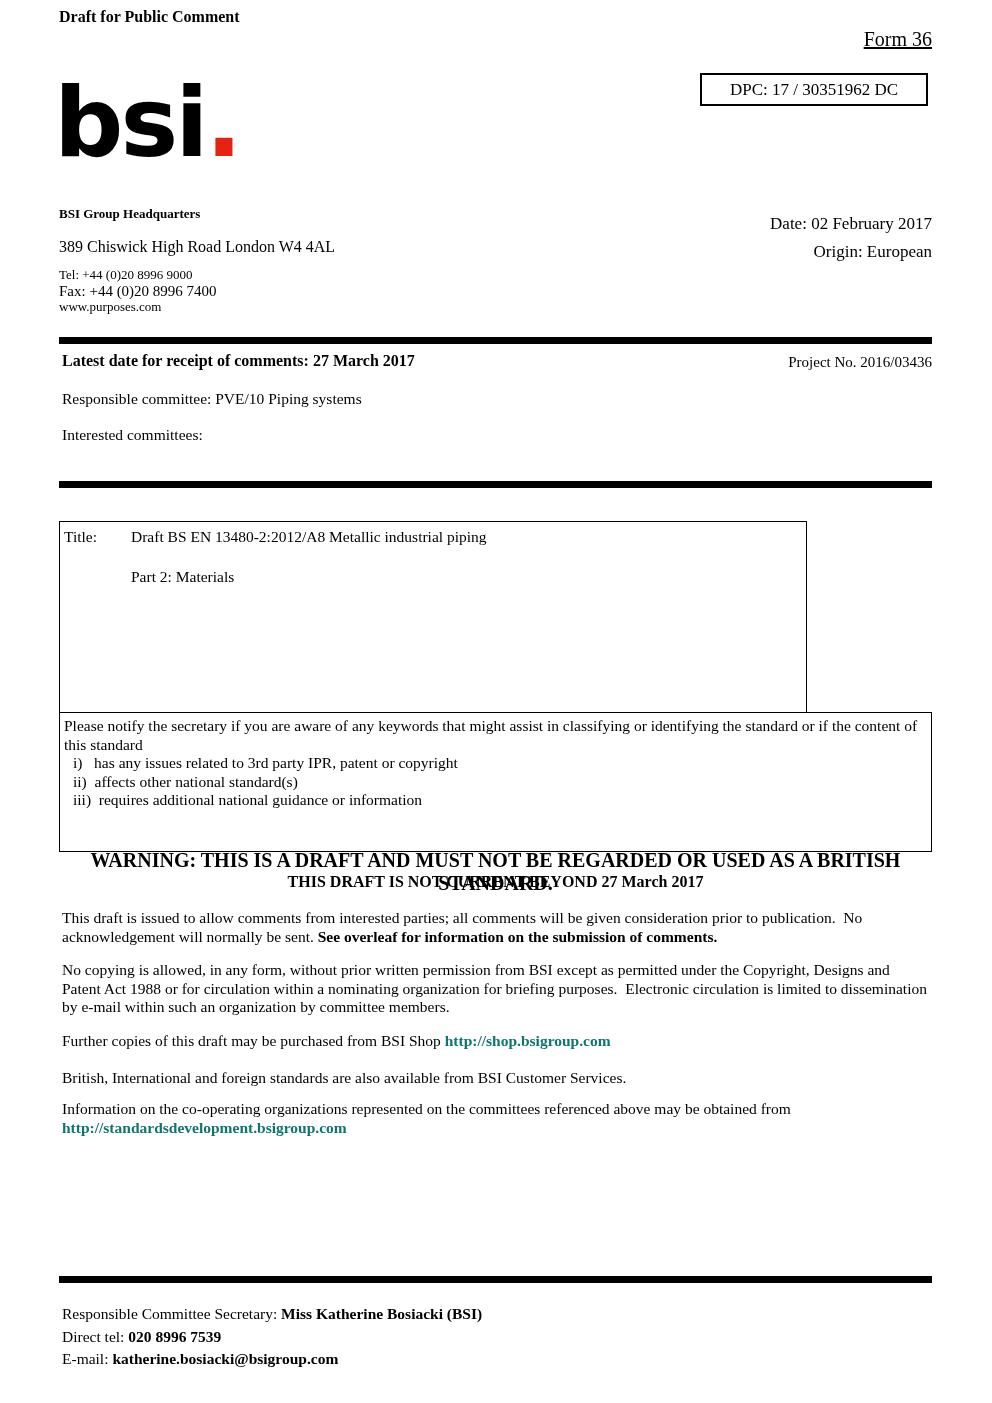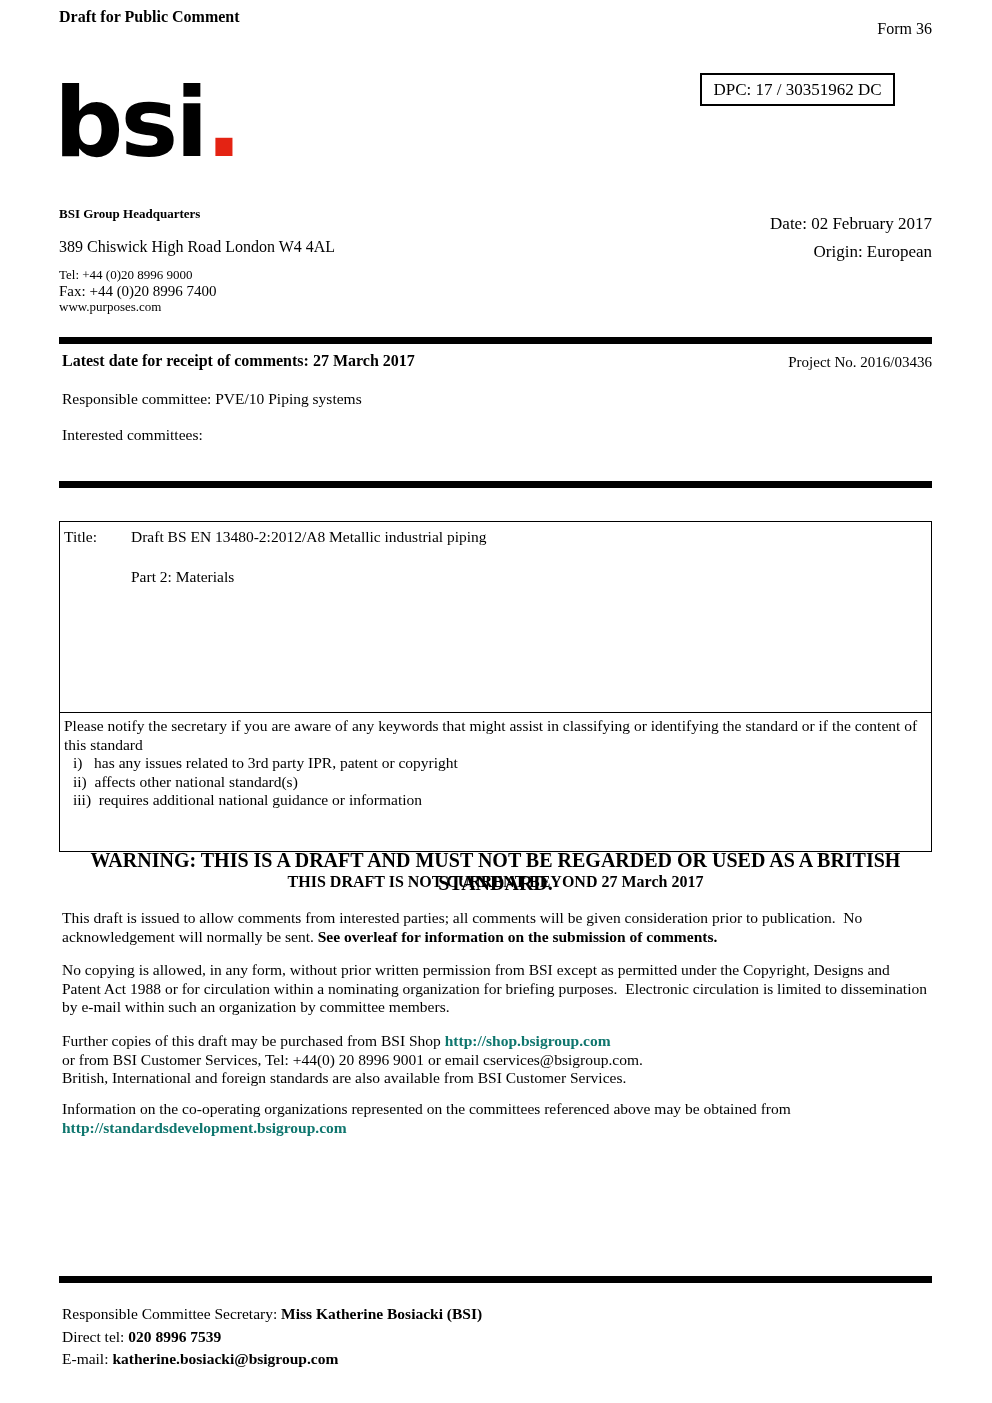--- a/index.html
+++ b/index.html
@@ -8,23 +8,23 @@
     width: 992px; height: 1403px;
     position: relative;
     font-family: "Liberation Serif", serif;
     color: #000;
     overflow: hidden;
   }
   .abs { position: absolute; }
 
   
   .draft-label { left: 59px; top: 8px; font-size: 16px; font-weight: bold; }
-  .form-label  { right: 60px; top: 20px; font-size: 16px; }
+  .form-label  { right: 60px; top: 28px; font-size: 20px; text-decoration: underline; }
   .dpc-box {
-    left: 700px; top: 73px; width: 195px; height: 33px;
+    left: 700px; top: 73px; width: 228px; height: 33px;
     border: 2px solid #000; text-align: center;
     font-size: 17px; line-height: 29px;
   }
 
   
   .logo {
     left: 54px; top: 66px;
     font-family: "DejaVu Sans", sans-serif;
     font-weight: bold; font-size: 97px; line-height: 1.18;
     letter-spacing: -3px; color: #000;
@@ -49,21 +49,21 @@
   .bar-bottom { top: 1276px; }
 
   
   .latest-date { left: 62px; top: 352px; font-size: 16px; font-weight: bold; }
   .project-no  { right: 60px; top: 354px; font-size: 15px; }
   .responsible { left: 62px; top: 390px; font-size: 15.5px; }
   .interested  { left: 62px; top: 426px; font-size: 15.5px; }
 
   
   .title-box {
-    left: 59px; top: 521px; width: 873px; height: 192px;
+    left: 59px; top: 521px; width: 748px; height: 192px;
     border: 1px solid #000;
   }
   .title-label { position: absolute; left: 4px; top: 6px; font-size: 15.5px; }
   .title-line1 { position: absolute; left: 71px; top: 6px; font-size: 15.5px; }
   .title-line2 { position: absolute; left: 71px; top: 46px; font-size: 15.5px; }
 
   
   .keywords-box {
     left: 59px; top: 712px; width: 873px; height: 140px;
     border: 1px solid #000;
@@ -131,21 +131,21 @@
     <div class="keyword-item">iii)  requires additional national guidance or information</div>
   </div>
 
   <div class="abs warning1">WARNING: THIS IS A DRAFT AND MUST NOT BE REGARDED OR USED AS A BRITISH STANDARD.</div>
   <div class="abs warning2">THIS DRAFT IS NOT CURRENT BEYOND 27 March 2017</div>
 
   <div class="abs para p1"><span>This draft is issued to allow comments from interested parties; all comments will be given consideration prior to publication.  No acknowledgement will normally be sent. </span><span class="bold">See overleaf for information on the submission of comments.</span></div>
 
   <div class="abs para p2">No copying is allowed, in any form, without prior written permission from BSI except as permitted under the Copyright, Designs and Patent Act 1988 or for circulation within a nominating organization for briefing purposes.  Electronic circulation is limited to dissemination by e-mail within such an organization by committee members.</div>
 
-  <div class="abs para p3"><span>Further copies of this draft may be purchased from BSI Shop </span><span class="doclink">http://shop.bsigroup.com</span><br><span>or from BSI Customer Services, Tel: +44(0) 20 8996 9001 or email cservices@bsigroup.com.</span><br><span>British, International and foreign standards are also available from BSI Customer Services.</span></div>
+  <div class="abs para p3"><span>Further copies of this draft may be purchased from BSI Shop </span><span class="doclink">http://shop.bsigroup.com</span><br><br><span>British, International and foreign standards are also available from BSI Customer Services.</span></div>
 
   <div class="abs para p4"><span>Information on the co-operating organizations represented on the committees referenced above may be obtained from</span><br><span class="doclink">http://standardsdevelopment.bsigroup.com</span></div>
 
   <div class="abs bar bar-bottom"></div>
 
   <div class="abs footer">
     <div><span>Responsible Committee Secretary: </span><span class="bold">Miss Katherine Bosiacki (BSI)</span></div>
     <div><span>Direct tel: </span><span class="bold">020 8996 7539</span></div>
     <div><span>E-mail: </span><span class="bold">katherine.bosiacki@bsigroup.com</span></div>
   </div>

